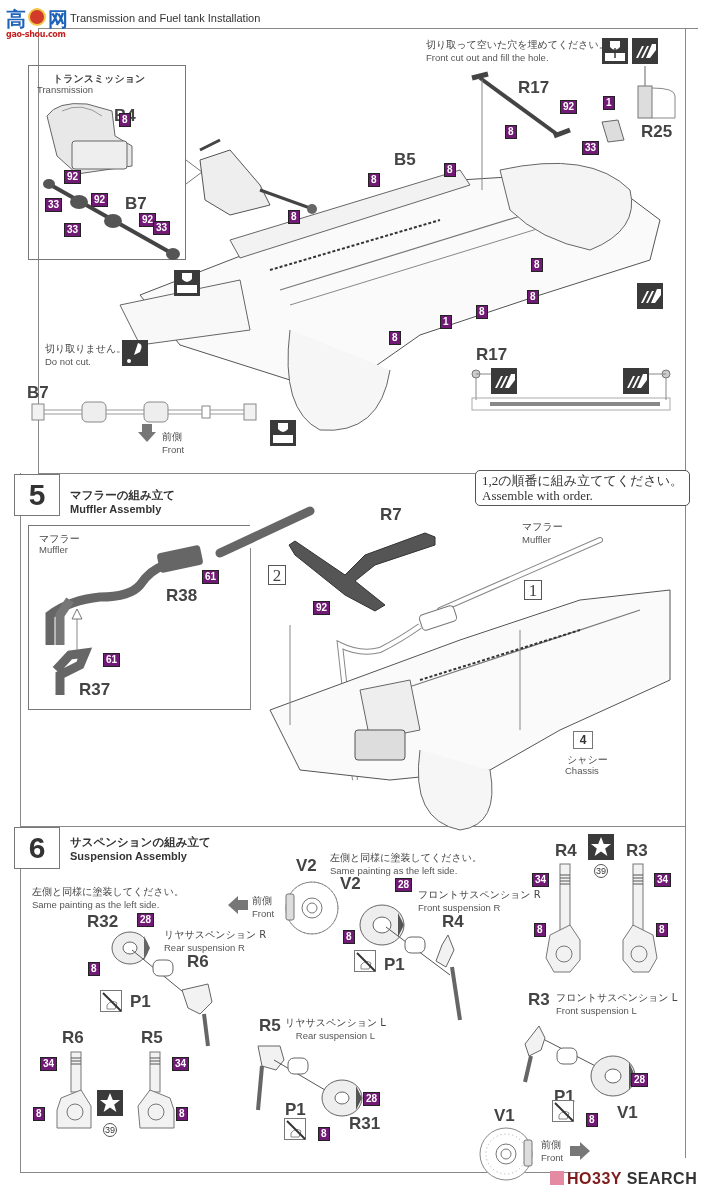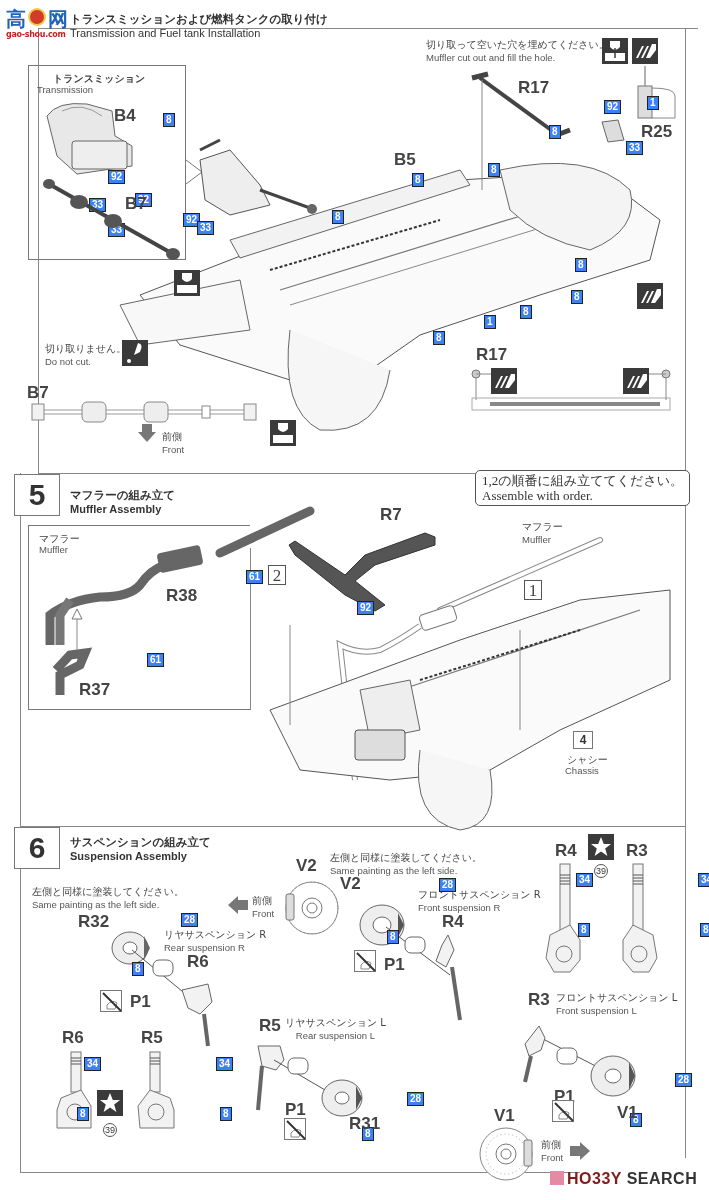--- a/index.html
+++ b/index.html
@@ -2,21 +2,21 @@
 <html><head>
 <meta charset="utf-8">
 <style>
   * { box-sizing: border-box; margin: 0; padding: 0; }
   html, body { width: 709px; height: 1200px; background: #fff; overflow: hidden; }
   body { position: relative; font-family: "DejaVu Sans", sans-serif; color: #333; }
   .abs { position: absolute; }
   .jp { font-size: 10px; color: #444; white-space: nowrap; }
   .en { font-size: 9.5px; color: #555; white-space: nowrap; font-family: "Liberation Sans", sans-serif; }
   .part { font-family: "Liberation Sans", sans-serif; font-weight: bold; color: #444; font-size: 17px; white-space: nowrap; }
-  .num-box { display: inline-block; background: #3b82f6; color: #fff; font-family: "Liberation Sans", sans-serif; font-weight: bold; font-size: 10px; line-height: 12px; padding: 0 2px; min-width: 11px; text-align: center; border: 1px solid #222; margin-left: 44px; }
+  .num-box { display: inline-block; background: #701a75; color: #fff; font-family: "Liberation Sans", sans-serif; font-weight: bold; font-size: 10px; line-height: 12px; padding: 0 2px; min-width: 11px; text-align: center; border: 1px solid #222; }
   .circle-num { display: inline-block; width: 14px; height: 14px; border: 1px solid #555; border-radius: 50%; font-size: 9px; line-height: 12px; text-align: center; font-family: "Liberation Sans", sans-serif; }
   .step-num { width: 46px; height: 42px; border: 1px solid #777; font-family: "Liberation Sans", sans-serif; font-weight: bold; font-size: 30px; color: #333; text-align: center; line-height: 40px; background:#fff;}
   .step-title-jp { font-size: 11.5px; color: #333; font-weight: bold; white-space: nowrap; }
   .step-title-en { font-size: 11px; color: #333; font-family: "Liberation Sans", sans-serif; font-weight: bold; white-space: nowrap; }
   .icon-dark { width: 26px; height: 26px; background: #3a3a3a; position: absolute; }
   .frame-line { position: absolute; background: #888; }
   .order-box { border: 1px solid #555; border-radius: 5px; padding: 2px 6px; font-family: "Liberation Serif", serif; font-size: 13px; color: #333; line-height: 15px; background: #fff; }
   .seq-box { border: 1px solid #555; width: 18px; height: 20px; font-family: "Liberation Serif", serif; font-size: 17px; text-align: center; line-height: 19px; color: #444; background: #fff;}
   svg { position: absolute; overflow: visible; }
   .wm-left { font-family: "DejaVu Sans", sans-serif; font-weight: bold; color: #1f63b8; font-size: 20px; }
@@ -36,27 +36,26 @@
 <div class="frame-line" style="left:20px;top:1172px;width:560px;height:1px;"></div>
 
 <div class="abs" style="left:6px;top:6px;width:62px;height:30px;">
   <span class="wm-left abs" style="left:0;top:0;">高</span>
   <span class="abs" style="left:22px;top:2px;width:18px;height:18px;border-radius:50%;background:#d23a2a;border:2px solid #f2c94c;"></span>
   <span class="wm-left abs" style="left:42px;top:0;">网</span>
   <span class="wm-sub abs" style="left:0;top:24px;">gao-shou.com</span>
 </div>
 
 <div class="abs" style="left:70px;top:12px;">
-  <div class="step-title-jp">トランスミッションおよび燃料タンクの取り付け</div>
   <div class="step-title-en" style="font-weight:normal;">Transmission and Fuel tank Installation</div>
 </div>
 
 <div class="abs" style="left:426px;top:38px;">
   <div class="jp">切り取って空いた穴を埋めてください。</div>
-  <div class="en">Muffler cut out and fill the hole.</div>
+  <div class="en">Front cut out and fill the hole.</div>
 </div>
 <div class="icon-dark" style="left:602px;top:38px;">
   <svg width="26" height="26">
       <path d="M8 3 h10 v6 q-5 6 -10 0z" fill="#fff"></path>
       <rect x="3" y="15" width="20" height="8" fill="#fff"></rect>
       <line x1="13" y1="10" x2="13" y2="20" stroke="#3a3a3a" stroke-width="1.5"></line>
     </svg>
 </div>
 <div class="icon-dark" style="left:632px;top:38px;">
   <svg width="26" height="26">
@@ -314,21 +313,21 @@
 </svg>
 <span class="num-box abs" style="left:343px;top:930px;">8</span>
 <div class="abs" style="left:354px;top:950px;width:22px;height:22px;border:1px solid #777;background:#fff;">
   <svg width="22" height="22">
       <path d="M6 14 Q11 8 16 12 L14 18 L6 18Z" fill="none" stroke="#888"></path>
       <line x1="2" y1="2" x2="20" y2="20" stroke="#333" stroke-width="2"></line>
     </svg>
 </div>
 <div class="part abs" style="left:384px;top:955px;">P1</div>
 
-<div class="part abs" style="left:78px;top:912px;">R32</div>
+<div class="part abs" style="left:87px;top:912px;">R32</div>
 <span class="num-box abs" style="left:137px;top:913px;">28</span>
 <div class="abs" style="left:164px;top:928px;">
   <div class="jp">リヤサスペンション R</div>
   <div class="en">Rear suspension R</div>
 </div>
 <div class="part abs" style="left:187px;top:952px;">R6</div>
 <svg style="left:108px;top:928px;" width="120" height="120">
   <ellipse cx="22" cy="20" rx="18" ry="16" fill="#eee" stroke="#666"></ellipse>
   <ellipse cx="22" cy="20" rx="7" ry="6" fill="#fff" stroke="#666"></ellipse>
   <path d="M36 8 L42 20 L36 32" fill="#666"></path>

